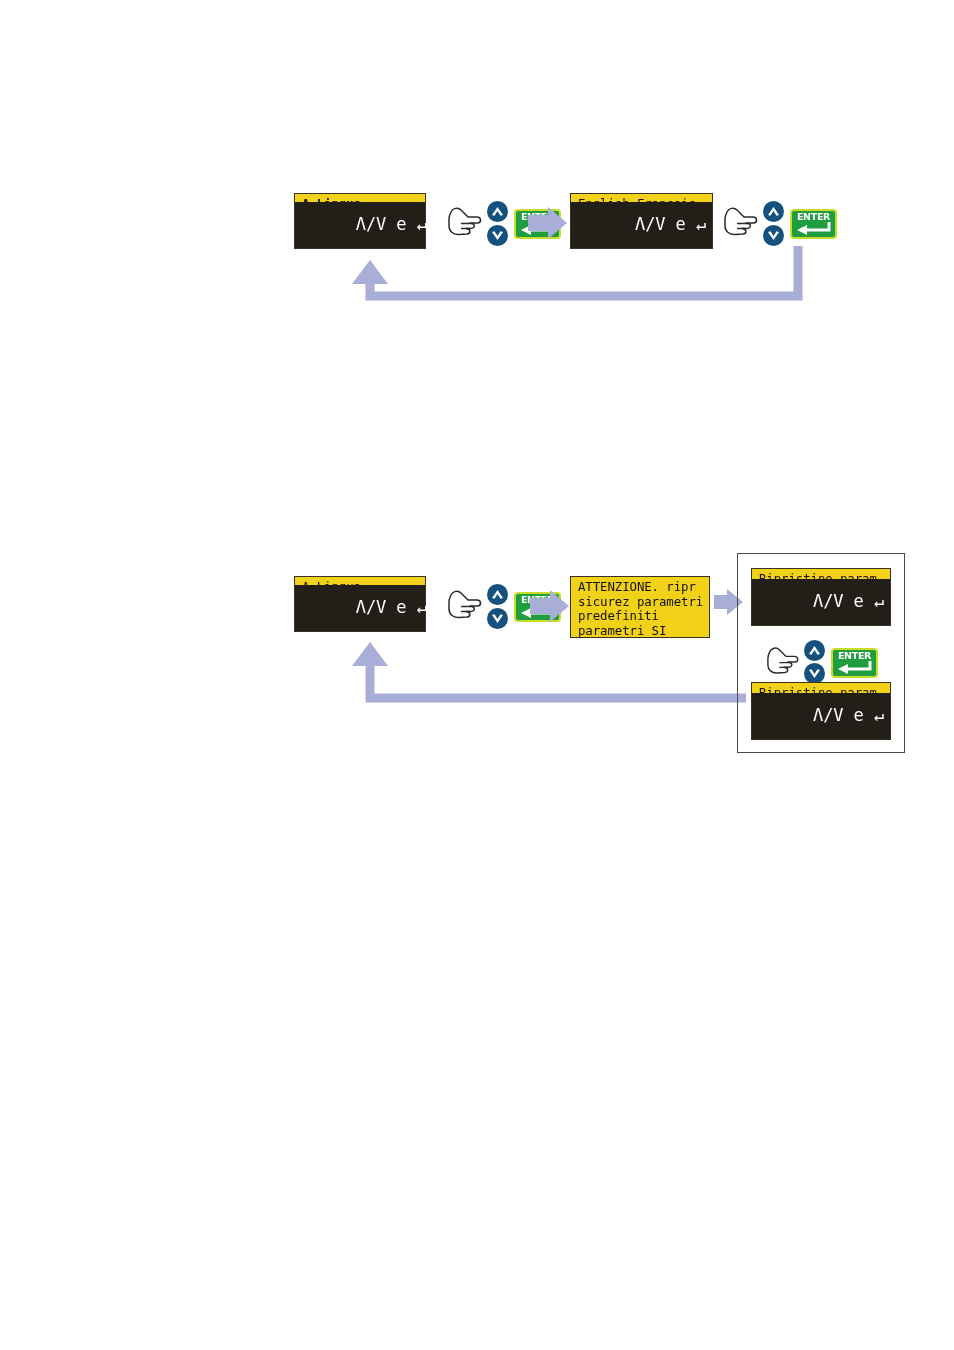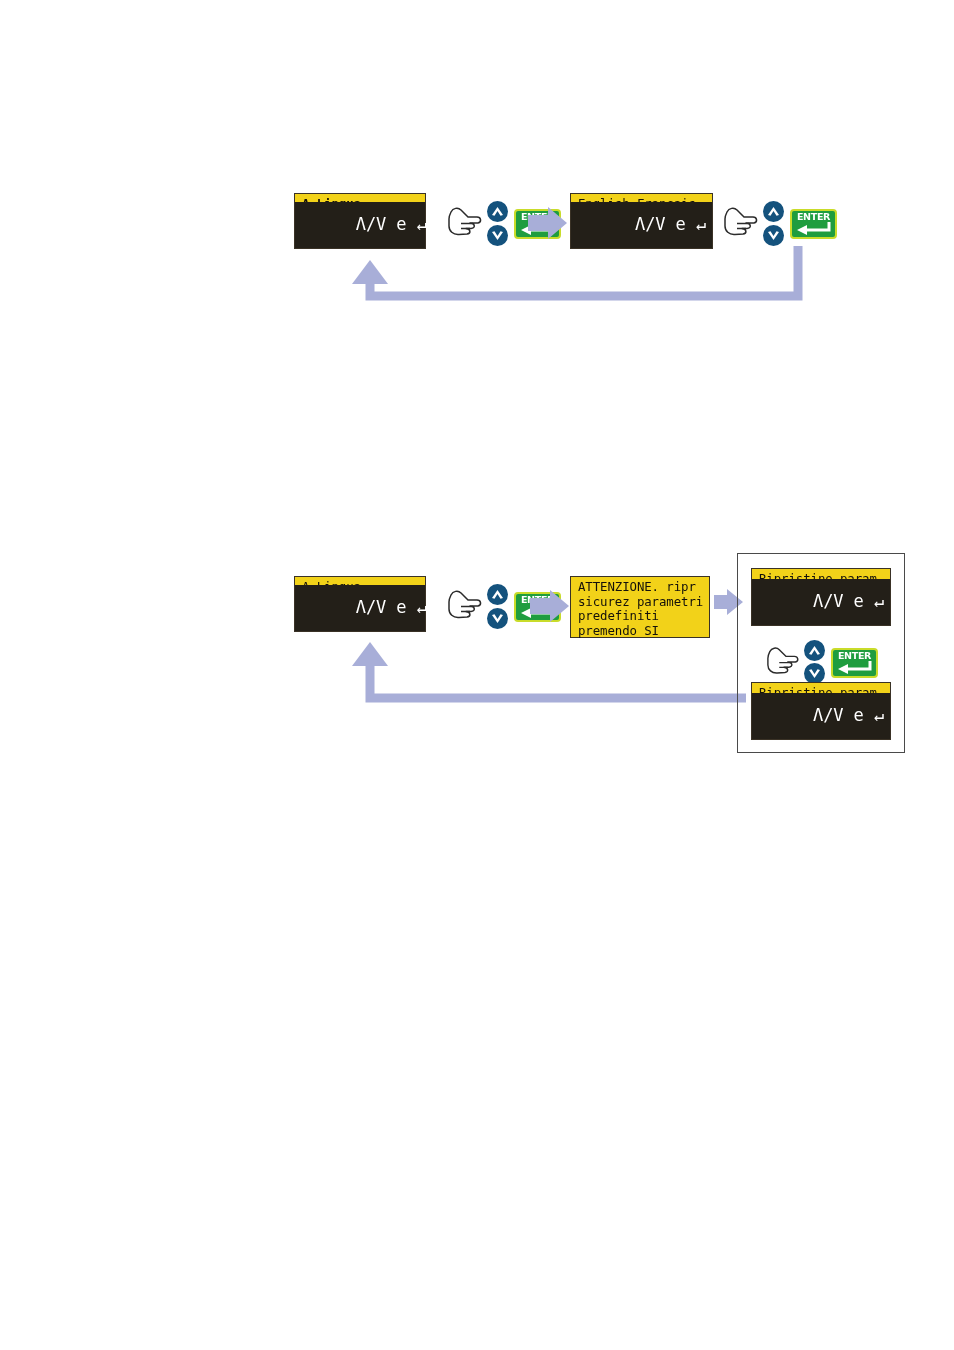--- a/index.html
+++ b/index.html
@@ -218,21 +218,21 @@
 
   <svg class="bigarrow" style="left:530px;top:589px;" width="40" height="34" viewBox="0 0 40 34">
     <polygon points="0,9 20,9 20,1 39,17 20,33 20,25 0,25" fill="#a8aed8"></polygon>
   </svg>
 
   <div class="lcd" style="left:570px;top:576px;width:140px;height:62px;">
     <div class="rows">
       <div class="row">ATTENZIONE. ripr</div>
       <div class="row">sicurez parametri</div>
       <div class="row">predefiniti</div>
-      <div class="row">premendo SI</div>
+      <div class="row">parametri SI</div>
     </div>
   </div>
 
   <svg class="bigarrow" style="left:714px;top:588px;" width="30" height="28" viewBox="0 0 30 28">
     <polygon points="0,7 13,7 13,1 29,14 13,27 13,21 0,21" fill="#a8aed8"></polygon>
   </svg>
 
   <div class="groupbox" style="left:737px;top:553px;width:168px;height:200px;"></div>
 
   <div class="lcd" style="left:751px;top:568px;width:140px;height:58px;">

